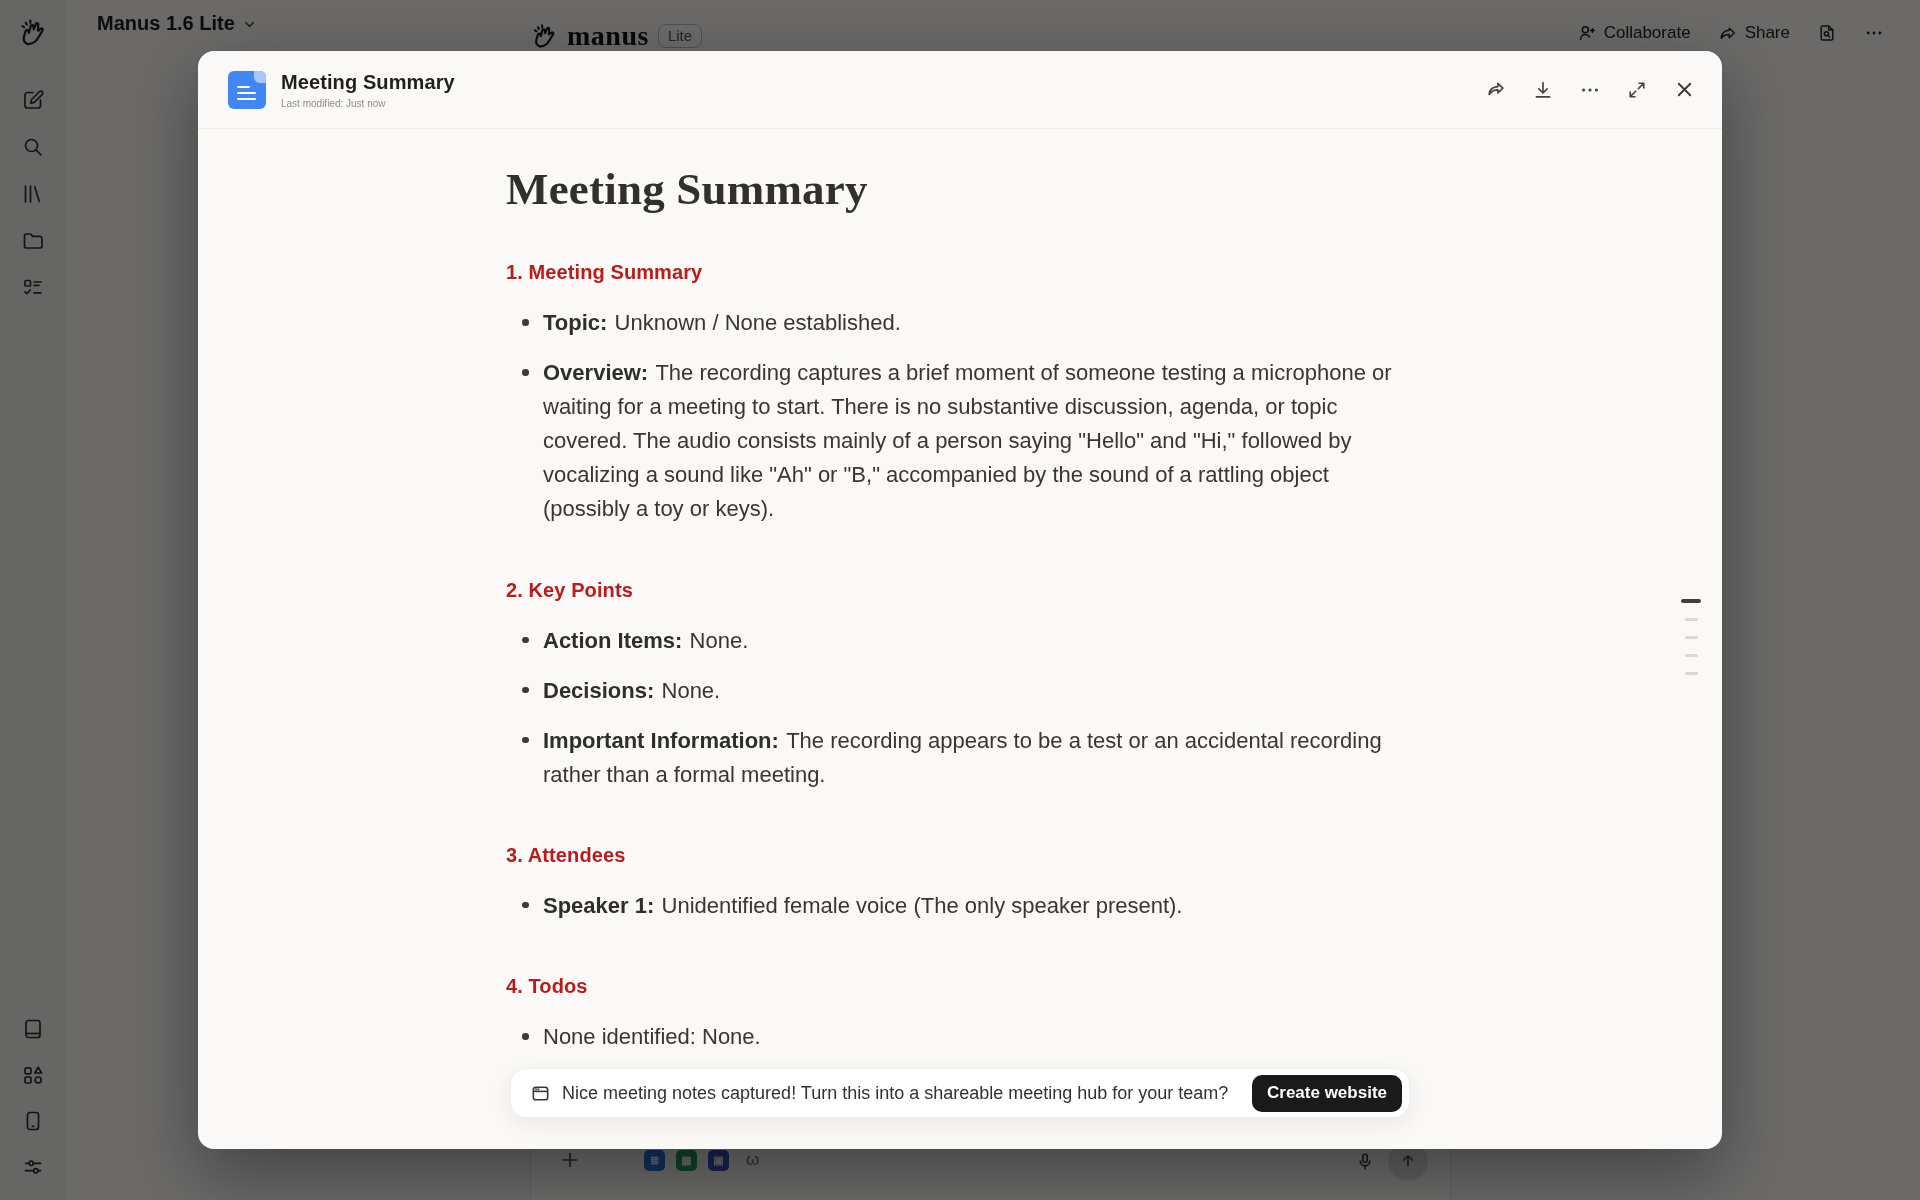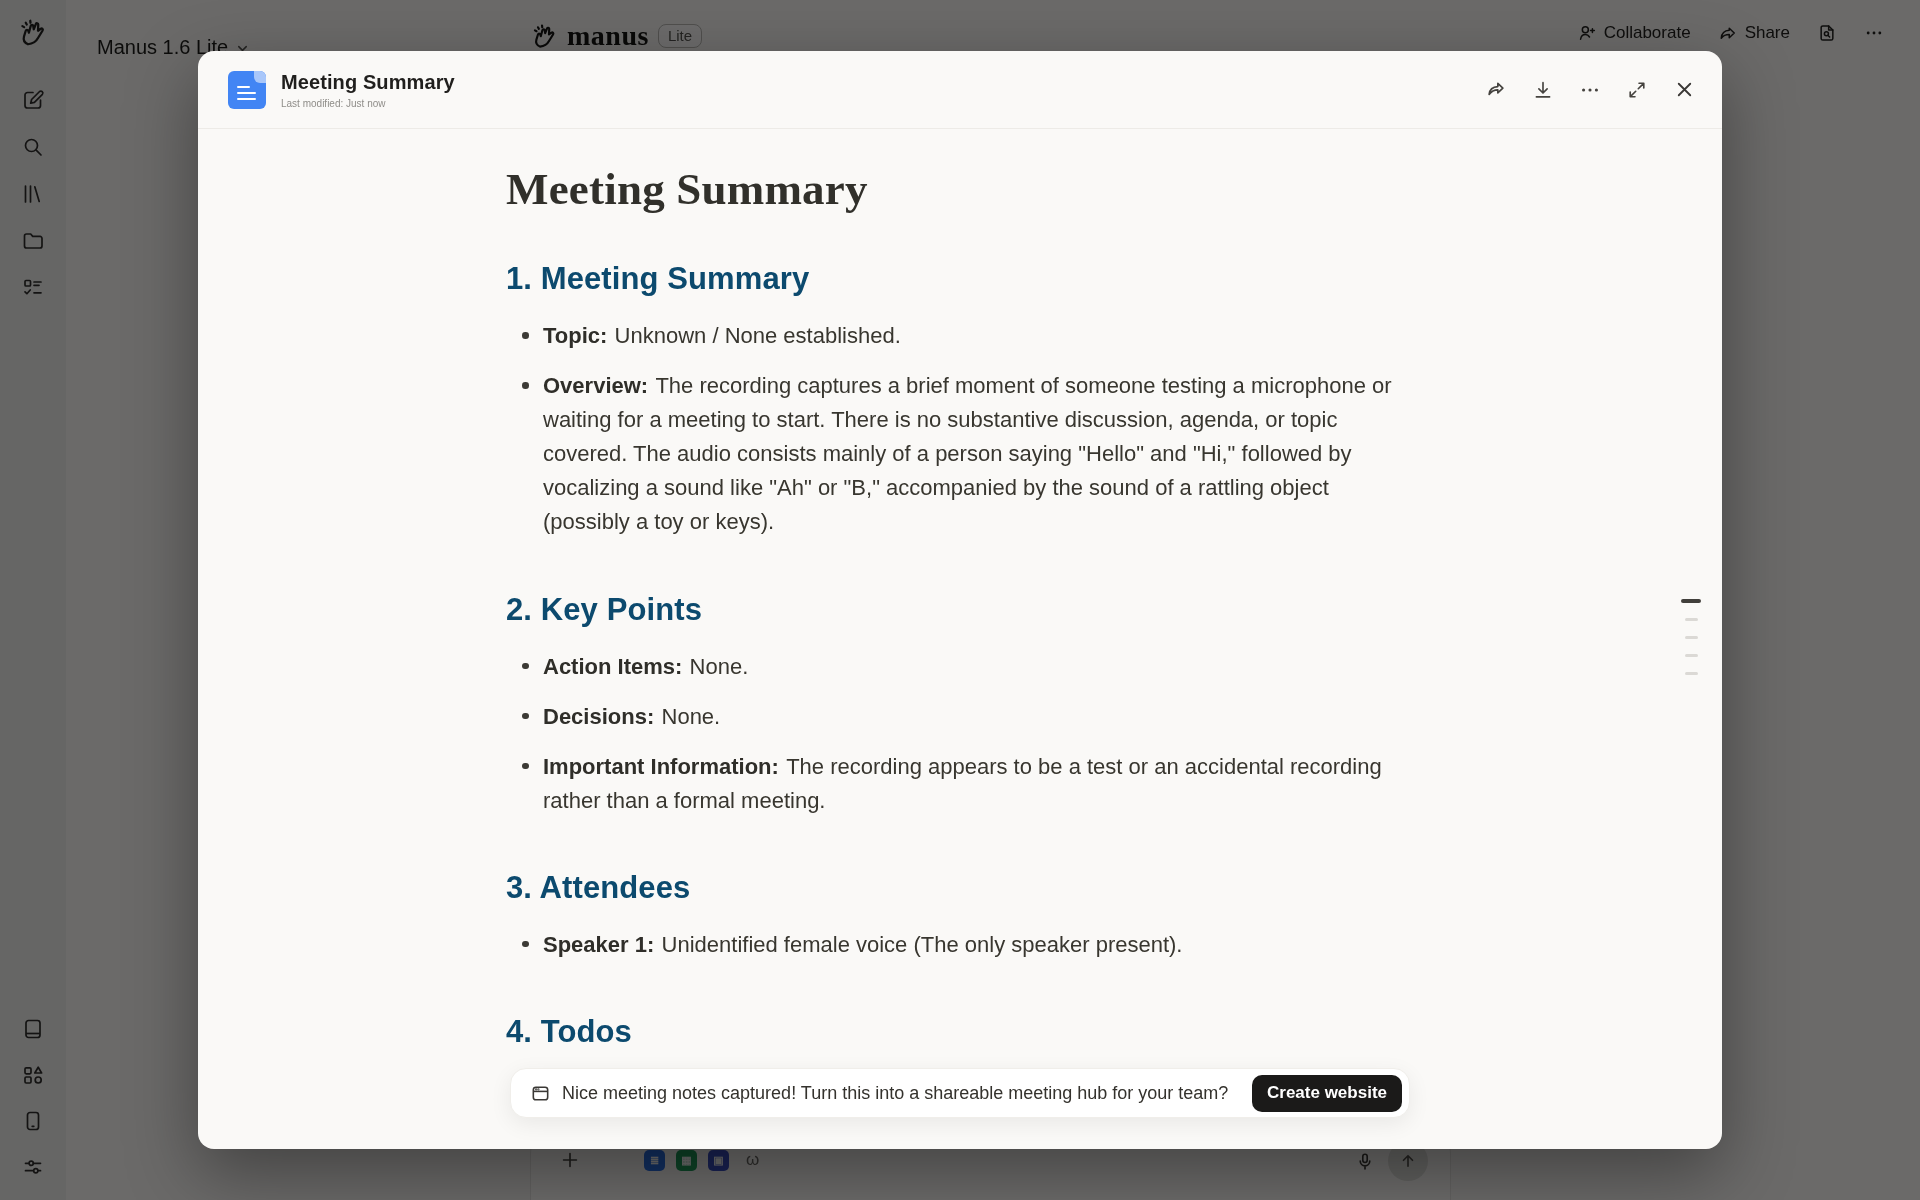--- a/index.html
+++ b/index.html
@@ -11,21 +11,21 @@
   .app { position:absolute; inset:0; background:#f7f6f4; }
   .sidebar { position:absolute; left:0; top:0; width:66px; height:1200px; background:#ececea; display:flex; flex-direction:column; align-items:center; padding-top:18px; }
   .sb-logo { width:30px; height:30px; color:#222120; }
   .sb-icon { width:24px; height:24px; color:#2f2e2c; cursor:pointer; }
   .sb-top .sb-icon { margin-top:23px; }
   .sb-top { display:flex; flex-direction:column; align-items:center; }
   .sb-top .sb-icon:first-child { margin-top:40px; }
   .sb-bottom { position:absolute; bottom:21px; left:0; width:66px; display:flex; flex-direction:column; align-items:center; gap:22px; }
   svg { display:block; }
 
-  .topbar-left { position:absolute; left:97px; top:36px; display:flex; align-items:center; gap:7px; color:#1d1c1a; font-size:20px; font-weight:400; cursor:pointer; }
+  .topbar-left { position:absolute; left:97px; top:12px; display:flex; align-items:center; gap:7px; color:#1d1c1a; font-size:20px; font-weight:700; cursor:pointer; }
   .topbar-left svg { width:15px; height:15px; color:#55534f; margin-top:2px; }
 
   .brand { position:absolute; left:531px; top:20px; display:flex; align-items:center; gap:9px;text-align:right; }
   .brand-logo { width:27px; height:27px; color:#161513; }
   .brand-word { font-family:"Liberation Serif", serif; font-size:28px; font-weight:700; color:#161513; letter-spacing:.5px; }
   .brand-badge { font-size:15px; color:#55534f; border:1.5px solid #b9b7b3; border-radius:8px; padding:2px 9px 3px; background:rgba(255,255,255,.4); }
 
   .topbar-right { position:absolute; right:36px; top:23px; display:flex; align-items:center; gap:27px; color:#232220; }
   .tb-action { display:flex; align-items:center; gap:7px; font-size:17px; font-weight:500; cursor:pointer; }
   .tb-action svg, .tb-iconbtn svg { width:20px; height:20px; }
@@ -53,21 +53,21 @@
   .m-titles { margin-left:15px; }
   .m-title { font-size:20px; font-weight:700; color:#201f1d; letter-spacing:.1px; }
   .m-subtitle { margin-top:4px; font-size:10px; color:#8f8d89; }
   .m-actions { margin-left:auto; display:flex; align-items:center; gap:25px; color:#45433f; }
   .m-actions .ma { width:22px; height:22px; cursor:pointer; }
   .m-actions .ma.close { width:23px; height:23px; color:#3a3835; }
 
   .doc-body { position:relative; height:1020px; overflow:hidden; }
   .doc-col { width:908px; margin:0 auto; padding-top:34px; color:#37352f; }
   .doc-h1 { font-family:"Liberation Serif", serif; font-size:45px; font-weight:700; color:#31302b; letter-spacing:.2px; }
-  .doc-h2 { font-size:31px; font-weight:800; color:#0c4a6e; margin-top:52px; margin-bottom:22px; letter-spacing:.1px; font-family:"Liberation Sans", sans-serif; }
+  .doc-h2 { font-size:20px; font-weight:800; color:#b91c1c; margin-top:52px; margin-bottom:22px; letter-spacing:.1px; font-family:"Liberation Sans", sans-serif; }
   .doc-h2.first { margin-top:46px; }
   .doc-ul { list-style:none; }
   .doc-ul li { position:relative; padding-left:37px; margin-bottom:16px; font-size:22px; line-height:1.55; color:#38362f; }
   .doc-ul li::before { content:""; position:absolute; left:16px; top:13px; width:6.5px; height:6.5px; border-radius:50%; background:#3c3a35; }
   .bl { font-weight:700; color:#2f2e29; }
   .bl:not(:empty) { margin-right:.33em; }
 
   .outline { position:absolute; top:548px; right:21px; display:flex; flex-direction:column; align-items:center; gap:15px; z-index:12; }
   .outline .dash { height:3px; width:13px; border-radius:2px; background:#dbd9d5; cursor:pointer; }
   .outline .dash.active { width:20px; height:3.5px; background:#413f3b; }
@@ -294,20 +294,23 @@
           <li><span class="bl">Decisions:</span><span>None.</span></li>
           <li><span class="bl">Important Information:</span><span>The recording appears to be a test or an accidental recording rather than a formal meeting.</span></li>
         </ul>
 
         <h2 class="doc-h2">3. Attendees</h2>
         <ul class="doc-ul">
           <li><span class="bl">Speaker 1:</span><span>Unidentified female voice (The only speaker present).</span></li>
         </ul>
 
         <h2 class="doc-h2">4. Todos</h2>
+        <ul class="doc-ul">
+          <li><span class="bl"></span><span>None identified: None.</span></li>
+        </ul>
       </div>
     </div>
 
     <div class="outline">
       <span class="dash active"></span>
       <span class="dash"></span>
       <span class="dash"></span>
       <span class="dash"></span>
       <span class="dash"></span>
     </div>

